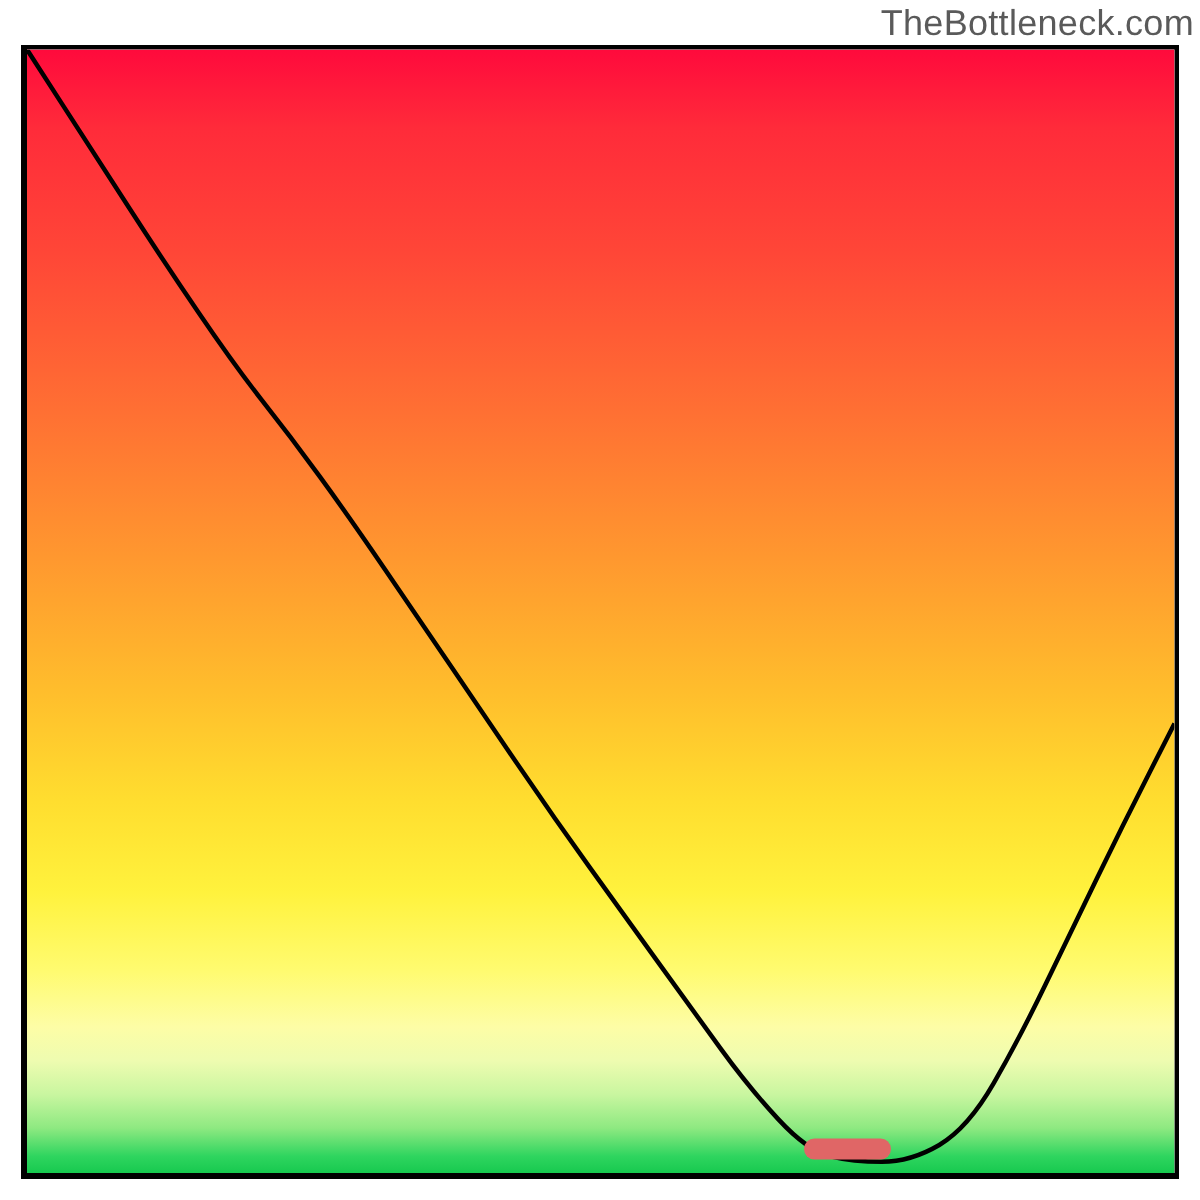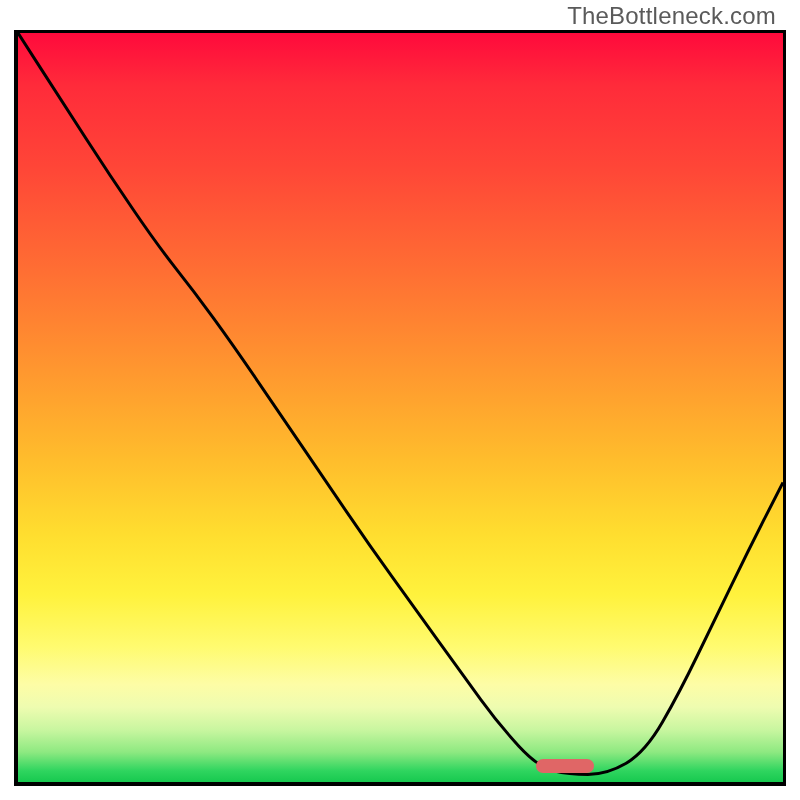--- a/index.html
+++ b/index.html
@@ -11,21 +11,21 @@
     font-family: Arial, Helvetica, sans-serif;
   }
   .container {
     position: relative;
     width: 800px;
     height: 800px;
   }
   .watermark {
     position: absolute;
     top: 2px;
-    right: 24px;
+    right: 4px;
     font-size: 24px;
     font-weight: 500;
     color: #5a5a5a;
     letter-spacing: 0.2px;
   }
   .plot-frame {
     position: absolute;
     top: 30px;
     left: 14px;
     width: 772px;

